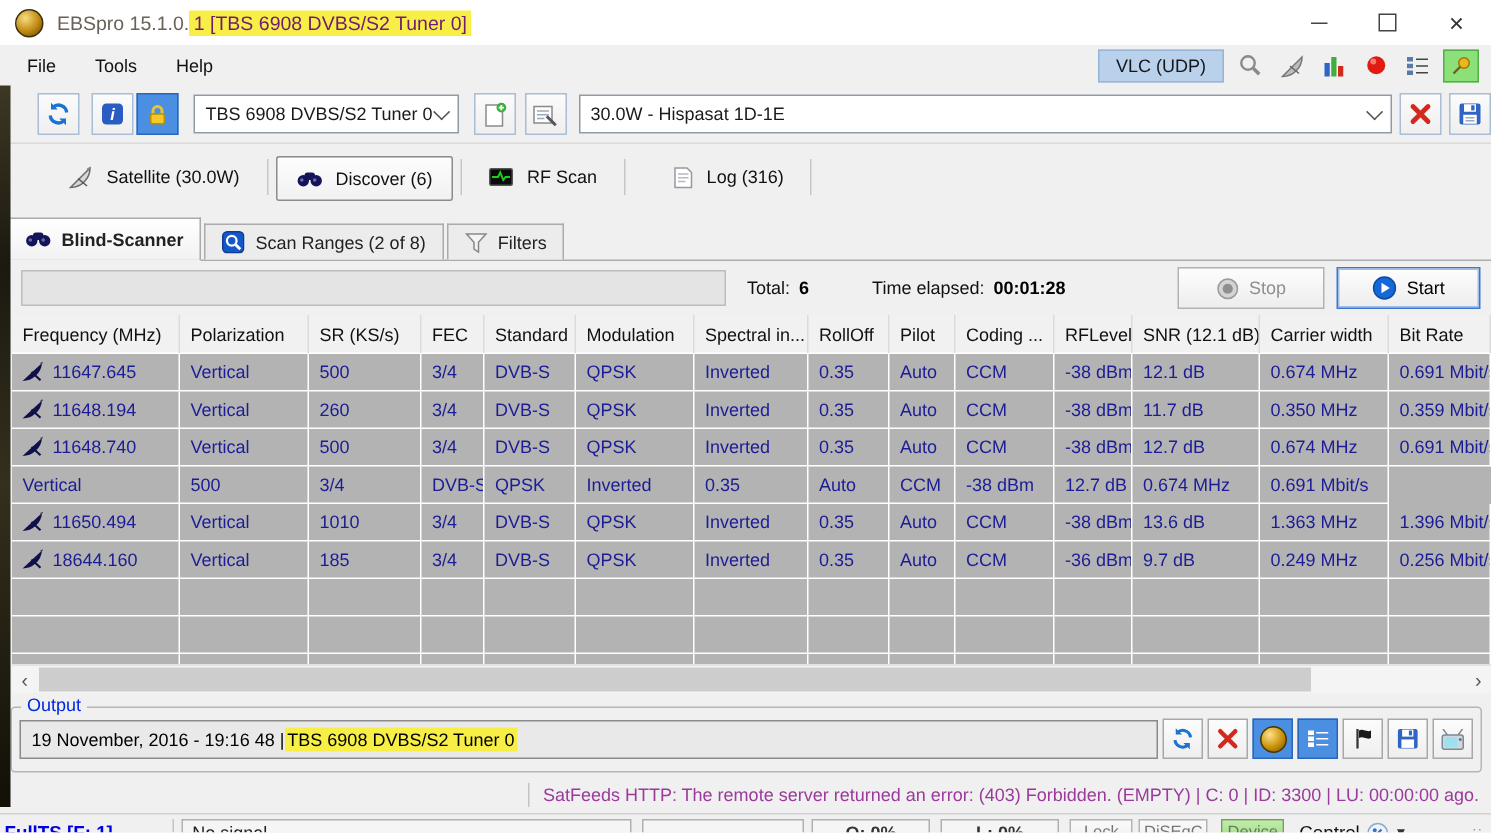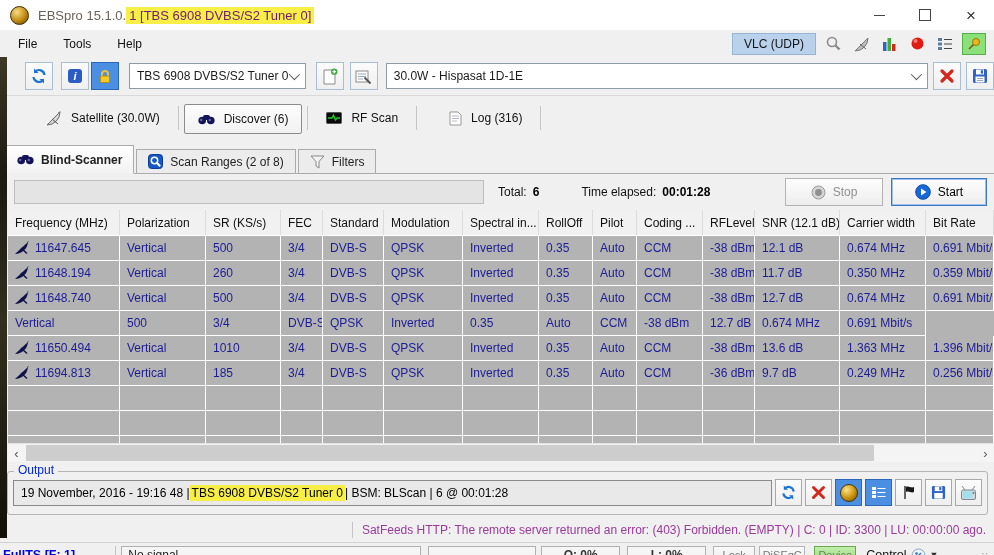--- a/index.html
+++ b/index.html
@@ -492,21 +492,21 @@
         </div>
         <div class="tr">
           <div class="td freq">
             <span class="dish">
               <svg width="16" height="14" viewBox="0 0 16 14">
                 <path d="M15 1A13 13 0 0 1 2 13Z" fill="#10104a"></path>
                 <path d="M8 7l6 5.5" stroke="#10104a" stroke-width="1.4"></path>
                 <path d="M14 1.5l1.5-1" stroke="#44446a"></path>
               </svg>
             </span>
-            <span>11694.813</span>
+            <span>18644.160</span>
           </div>
           <div class="td">Vertical</div>
           <div class="td">185</div>
           <div class="td">3/4</div>
           <div class="td">DVB-S</div>
           <div class="td">QPSK</div>
           <div class="td">Inverted</div>
           <div class="td">0.35</div>
           <div class="td">Auto</div>
           <div class="td">CCM</div>
@@ -572,21 +572,20 @@
     <div class="hs-arrow hs-right">›</div>
   </div>
 
   <div class="output">
     <div class="out-box"></div>
     <div class="out-label">Output</div>
     <div class="out-inner">
       <div class="out-combo">
         <span>19 November, 2016 - 19:16 48 | </span>
           <span class="hl">TBS 6908 DVBS/S2 Tuner 0</span>
-          <span> | BSM: BLScan | 6 @ 00:01:28</span>
         <span class="chev"></span>
       </div>
       <span class="obtn">
         <svg width="15" height="15" viewBox="0 0 16 16">
             <path d="M13.5 7A5.5 5.5 0 0 0 4.2 3.6" fill="none" stroke="#1973d2" stroke-width="2.2"></path>
             <path d="M3 0.5v4.5h4.5z" fill="#1973d2"></path>
             <path d="M2.5 9a5.5 5.5 0 0 0 9.3 3.4" fill="none" stroke="#1973d2" stroke-width="2.2"></path>
             <path d="M13 15.5V11H8.5z" fill="#1973d2"></path>
           </svg>
       </span>

